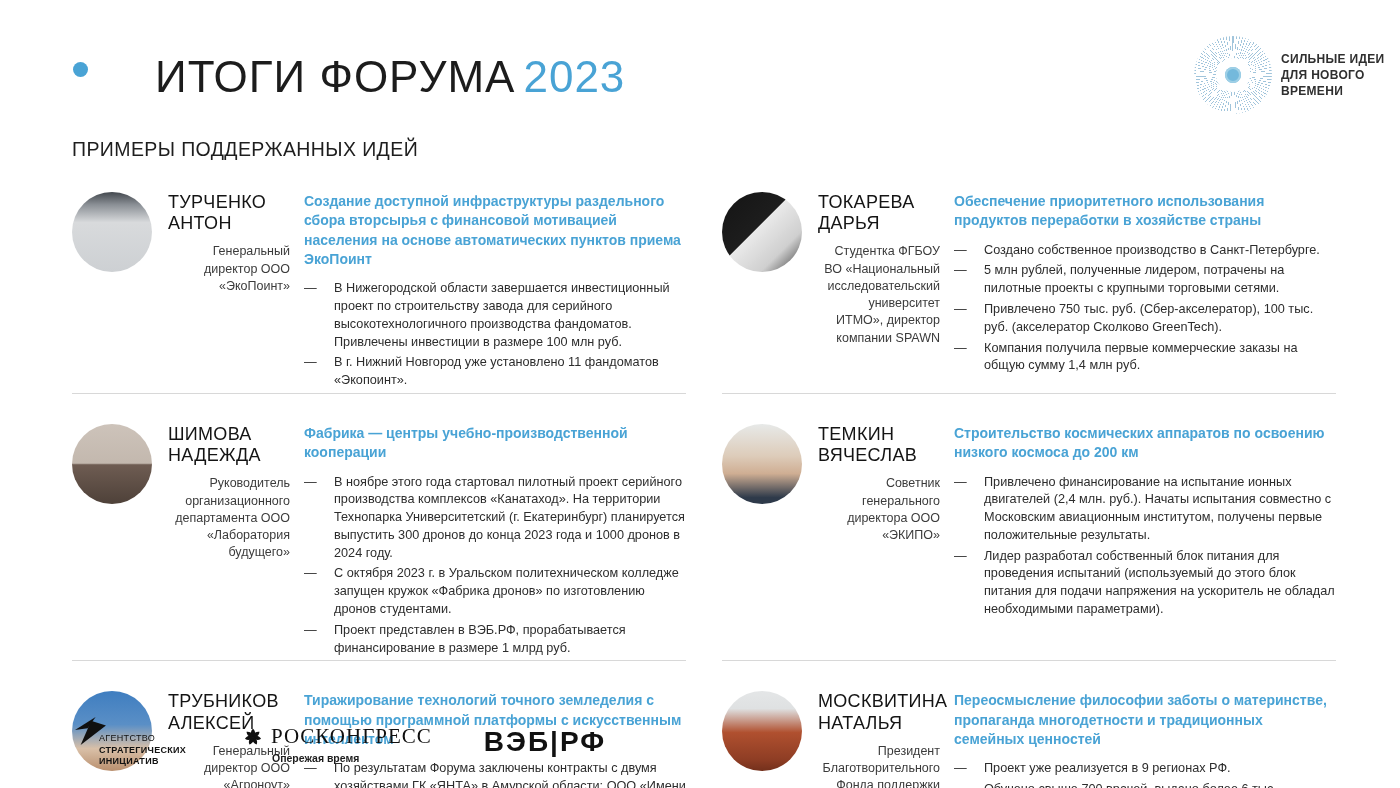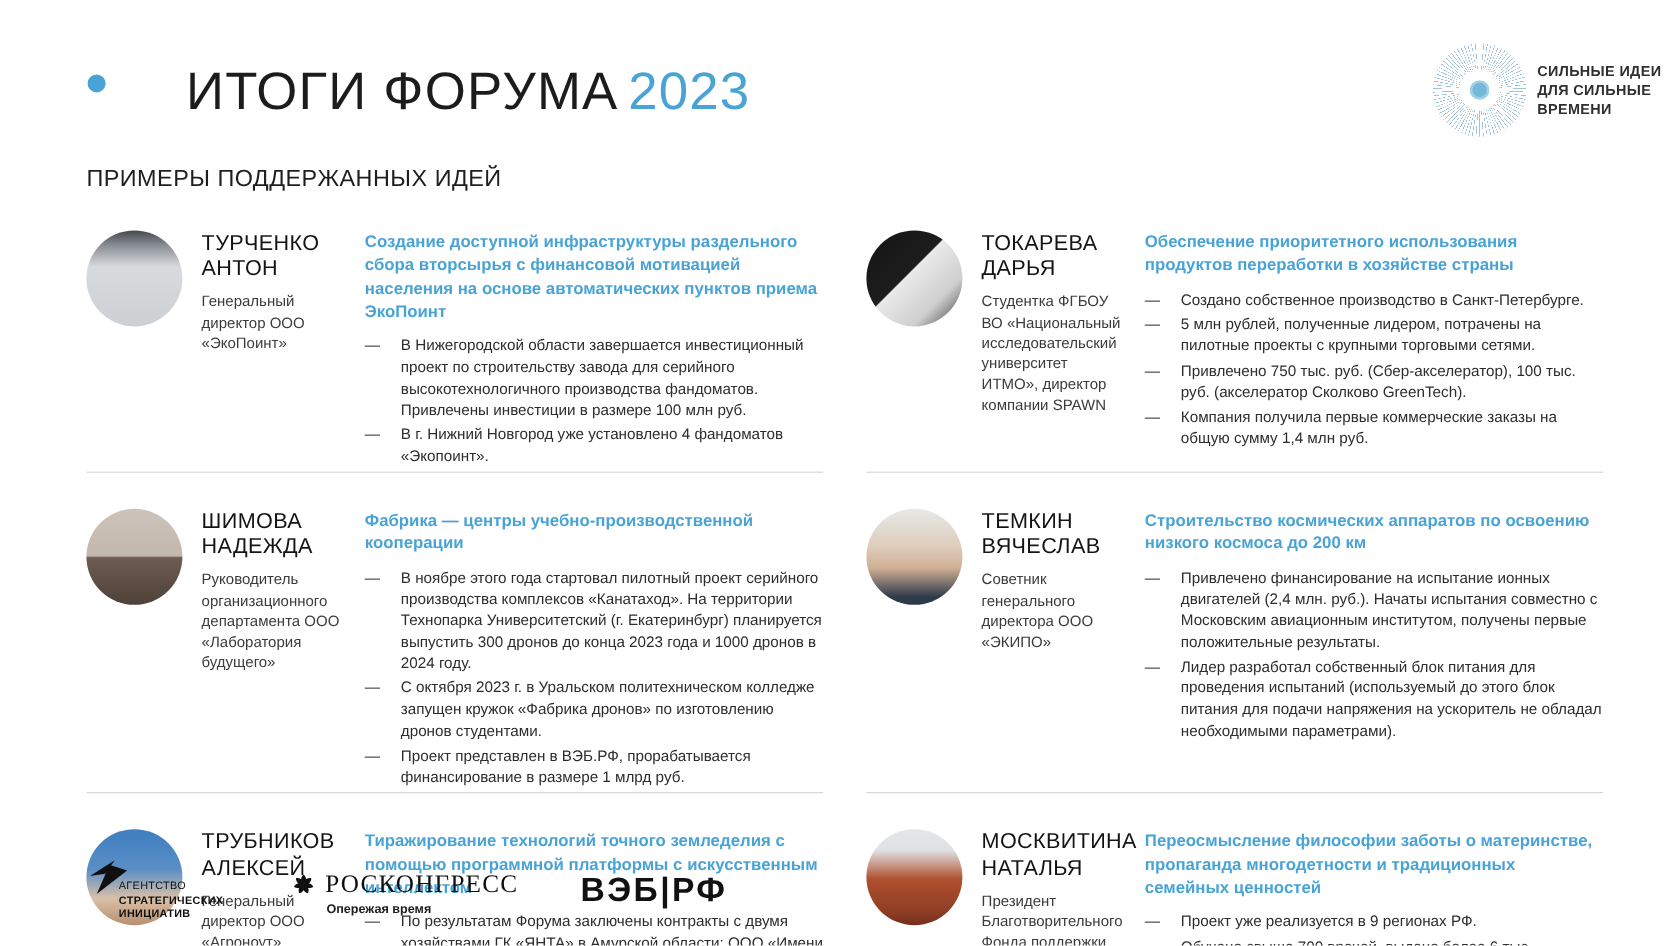--- a/index.html
+++ b/index.html
@@ -35,21 +35,21 @@
   .avatar { flex:none; width:80px; height:80px; border-radius:50%; margin-right:16px; }
   .av1 { background:linear-gradient(180deg,#43484e 0%,#8b9096 16%,#d8dadc 38%,#cdd0d3 100%); }
   .av2 { background:linear-gradient(135deg,#141414 0%,#1d1d1d 44%,#e9e9e9 45%,#cfcfcf 74%,#3a3a3a 100%); }
   .av3 { background:linear-gradient(180deg,#cdc3ba 0%,#c3b8ae 49%,#6e5c52 51%,#4e4139 100%); }
   .av4 { background:linear-gradient(180deg,#e7e9e8 0%,#e0d3c4 35%,#d4b9a2 58%,#32405２ 80%, #2e3a4a 100%); background:linear-gradient(180deg,#e7e9e8 0%,#ddccba 40%,#cfae93 62%,#2e3a4a 92%); }
   .av5 { background:linear-gradient(180deg,#3f7ec0 0%,#5a8fc6 42%,#d9c0a8 72%,#b98f6e 100%); }
   .av6 { background:linear-gradient(180deg,#e4e6e7 0%,#dfe1e2 22%,#b0502f 52%,#8e3d24 86%,#73301c 100%); }
 
   .name-col { width:122px; margin-right:14px; flex:none; }
   .person-name { font-size:18px; font-weight:400; line-height:1.18; letter-spacing:0.3px; color:#141414; white-space:pre-line; }
-  .person-role { margin-top:9px; font-size:12.5px; line-height:1.38; color:#3b3b3b; }
+  .person-role { margin-top:9px; font-size:12.5px; line-height:1.38; color:#3b3b3b;text-align:right; }
 
   .idea-col { flex:1; min-width:0; }
   .idea-title { font-size:14px; font-weight:700; line-height:1.38; color:#49a3d5; }
   .bullets { margin-top:11px; }
   .bullet { display:flex; font-size:12.7px; line-height:1.4; color:#2d2d2d; margin-bottom:3px; }
   .bullet .dash { flex:none; width:30px; }
 
   
   .footer { position:absolute; left:72px; top:716px; display:flex; align-items:flex-start; gap:52px; }
   .asi { position:relative; width:118px; height:62px; }
@@ -71,21 +71,21 @@
   <div class="dot"></div>
   <div class="title">
     <span>ИТОГИ ФОРУМА</span><span class="year">2023</span>
   </div>
   <div class="subtitle">ПРИМЕРЫ ПОДДЕРЖАННЫХ ИДЕЙ</div>
 
   <div class="sli-logo">
     <div class="burst"></div>
     <div class="sli-text">
       <div>СИЛЬНЫЕ ИДЕИ</div>
-      <div>ДЛЯ СИЛЬНЫЕ</div>
+      <div>ДЛЯ НОВОГО</div>
       <div>ВРЕМЕНИ</div>
     </div>
   </div>
 
   <div class="cards">
 
     <div class="row row-1">
       <div class="card">
         <div class="avatar av1"></div>
         <div class="name-col">
@@ -95,21 +95,21 @@
         </div>
         <div class="idea-col">
           <div class="idea-title">Создание доступной инфраструктуры раздельного сбора вторсырья с финансовой мотивацией населения на основе автоматических пунктов приема ЭкоПоинт</div>
           <div class="bullets">
               <div class="bullet">
                 <span class="dash">—</span>
                 <span class="bullet-text">В Нижегородской области завершается инвестиционный проект по строительству завода для серийного высокотехнологичного производства фандоматов. Привлечены инвестиции в размере 100 млн руб.</span>
               </div>
               <div class="bullet">
                 <span class="dash">—</span>
-                <span class="bullet-text">В г. Нижний Новгород уже установлено 4 фандоматов «Экопоинт».</span>
+                <span class="bullet-text">В г. Нижний Новгород уже установлено 11 фандоматов «Экопоинт».</span>
               </div>
             </div>
         </div>
       </div>
       <div class="card">
         <div class="avatar av2"></div>
         <div class="name-col">
           <div class="person-name">ТОКАРЕВА
 ДАРЬЯ</div>
           <div class="person-role">Студентка ФГБОУ ВО «Национальный исследовательский университет ИТМО», директор компании SPAWN</div>

